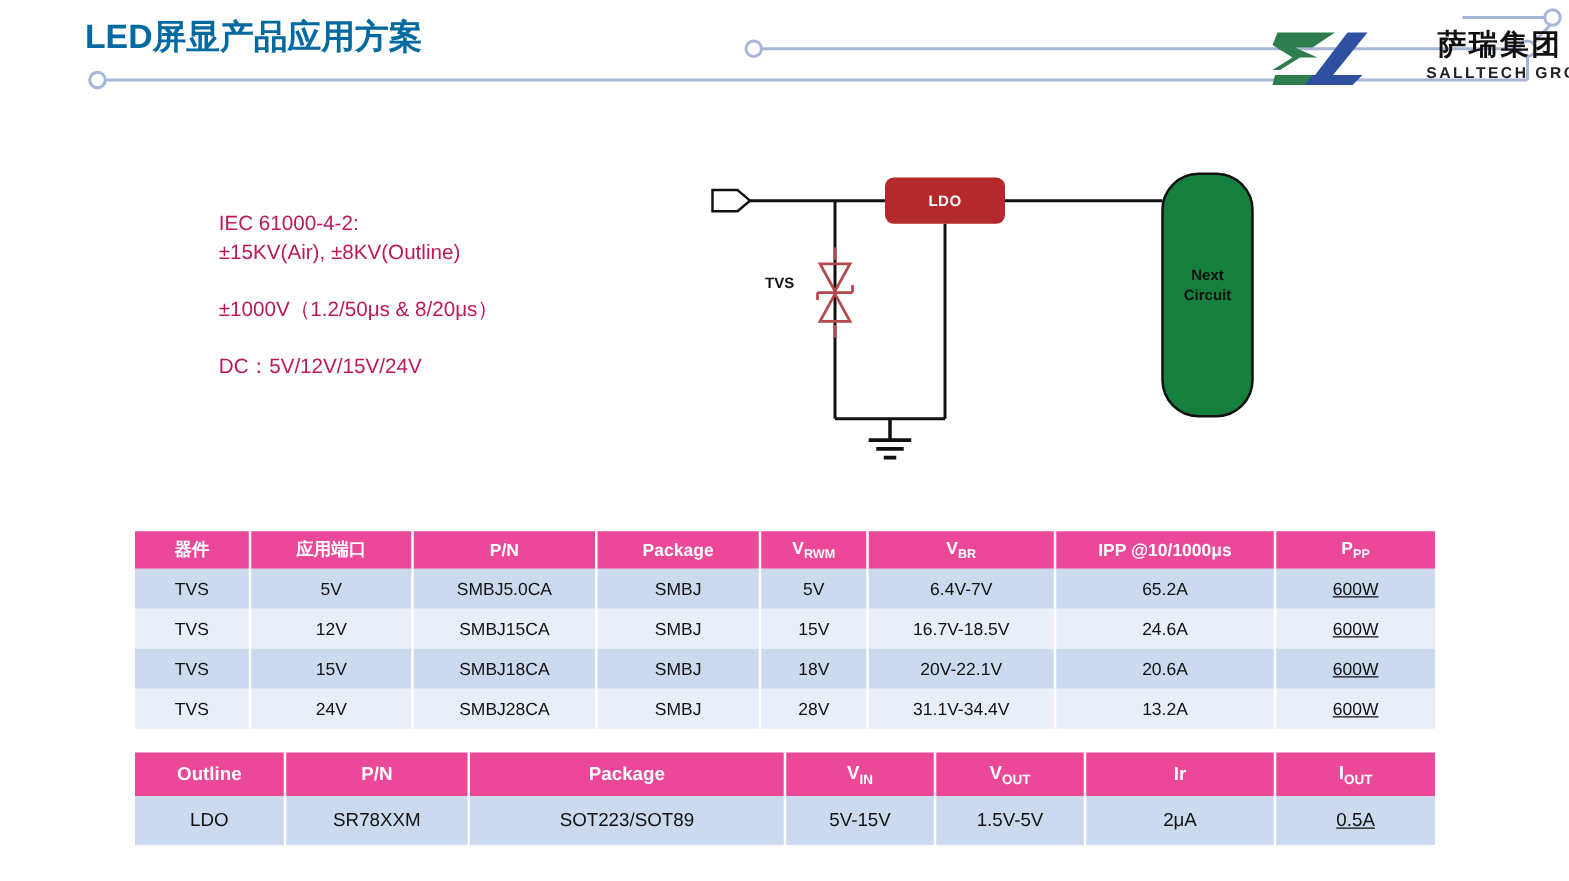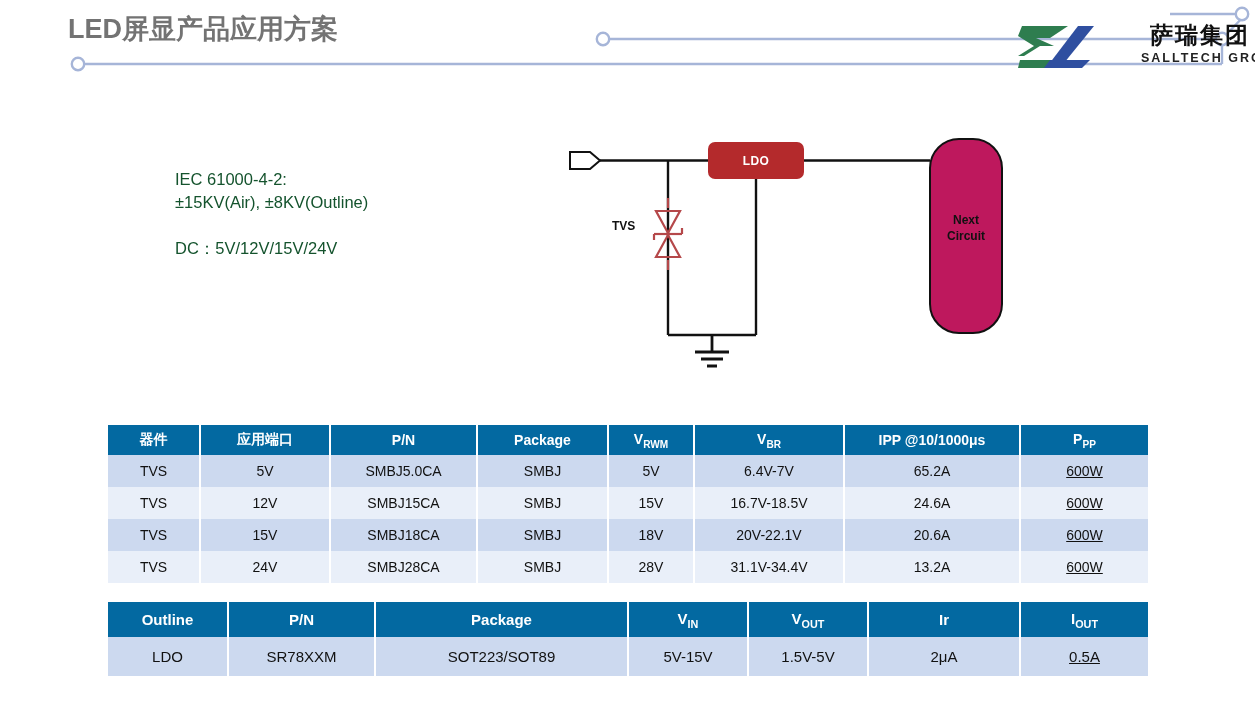--- a/index.html
+++ b/index.html
@@ -9,21 +9,21 @@
     font-family:"Liberation Sans","DejaVu Sans",sans-serif;
     overflow:hidden;
     position:relative;
   }
   .slide{position:absolute;inset:0;}
 
   
   .hdr-deco{position:absolute;left:0;top:0;width:1255px;height:90px;}
   .title{
     position:absolute;left:68px;top:11px;
-    font-size:27px;font-weight:bold;color:#737373;
+    font-size:27px;font-weight:bold;color:#0369a1;
     letter-spacing:0px;white-space:nowrap;
   }
   .subtitle{
     position:absolute;left:60px;top:86px;
     font-size:18px;font-weight:bold;color:#000;
     letter-spacing:.5px;white-space:nowrap;
   }
 
   
   .logo{position:absolute;left:1016px;top:22px;width:228px;height:52px;}
@@ -36,47 +36,47 @@
   .logo-en{
     position:absolute;left:92px;top:29px;
     font-size:12.5px;font-weight:bold;color:#222;letter-spacing:2.0px;
     white-space:nowrap;
     margin-left:33px;
   }
 
   
   .specs{position:absolute;left:175px;top:168px;width:330px;}
   .spec-blk{margin-bottom:22px;}
-  .spec-line{font-size:16.5px;color:#14532d;line-height:1.42;white-space:nowrap;}
+  .spec-line{font-size:16.5px;color:#be185d;line-height:1.42;white-space:nowrap;}
 
   
   .circuit{position:absolute;left:540px;top:120px;width:500px;height:275px;}
   .ldo-box{
     position:absolute;left:168px;top:22px;width:96px;height:37px;
     background:#b42a2c;border-radius:7px;
     display:flex;align-items:center;justify-content:center;
   }
   .ldo-box span{color:#fff;font-size:12px;font-weight:bold;letter-spacing:.4px;}
   .nextc{
     position:absolute;left:389px;top:18px;width:70px;height:192px;
-    border:2px solid #111;border-radius:30px;background:#be185d;
+    border:2px solid #111;border-radius:30px;background:#15803d;
   }
   .nextc span{
     position:absolute;left:0;right:0;top:72px;text-align:center;
     font-size:12px;font-weight:bold;color:#111;line-height:1.35;
   }
   .tvs-lbl{
     position:absolute;left:72px;top:99px;
     font-size:12px;font-weight:bold;color:#111;
   }
 
   
   table{border-collapse:collapse;position:absolute;table-layout:fixed;}
   .tbl th{
-    background:#0369a1;color:#fff;font-weight:bold;
+    background:#ec4899;color:#fff;font-weight:bold;
     border-right:2px solid #ffffff;
   }
   .tbl th:last-child{border-right:none;}
   .tbl td{
     border-right:2px solid #ffffff;text-align:center;color:#111;
   }
   .tbl td:last-child{border-right:none;text-decoration:underline;}
 
   #tbl1{left:108px;top:425px;width:1040px;}
   #tbl1 th{height:28px;font-size:14px;}
@@ -124,20 +124,21 @@
     <div class="logo-cn">萨瑞集团</div>
     <div class="logo-en">SALLTECH GROUP</div>
   </div>
 
   <div class="specs">
     <div class="spec-blk">
       <div class="spec-line">IEC 61000-4-2:</div>
       <div class="spec-line">±15KV(Air), ±8KV(Outline)</div>
     </div>
     <div class="spec-blk">
+      <div class="spec-line">±1000V（1.2/50μs &amp; 8/20μs）</div>
     </div>
     <div class="spec-blk">
       <div class="spec-line">DC：5V/12V/15V/24V</div>
     </div>
   </div>
 
   <div class="circuit">
     <svg width="500" height="275" viewBox="0 0 500 275" style="position:absolute;left:0;top:0;">
 
       <path d="M30 32 H50 L60 40.5 L50 49 H30 Z" fill="#ffffff" stroke="#111" stroke-width="2"></path>

